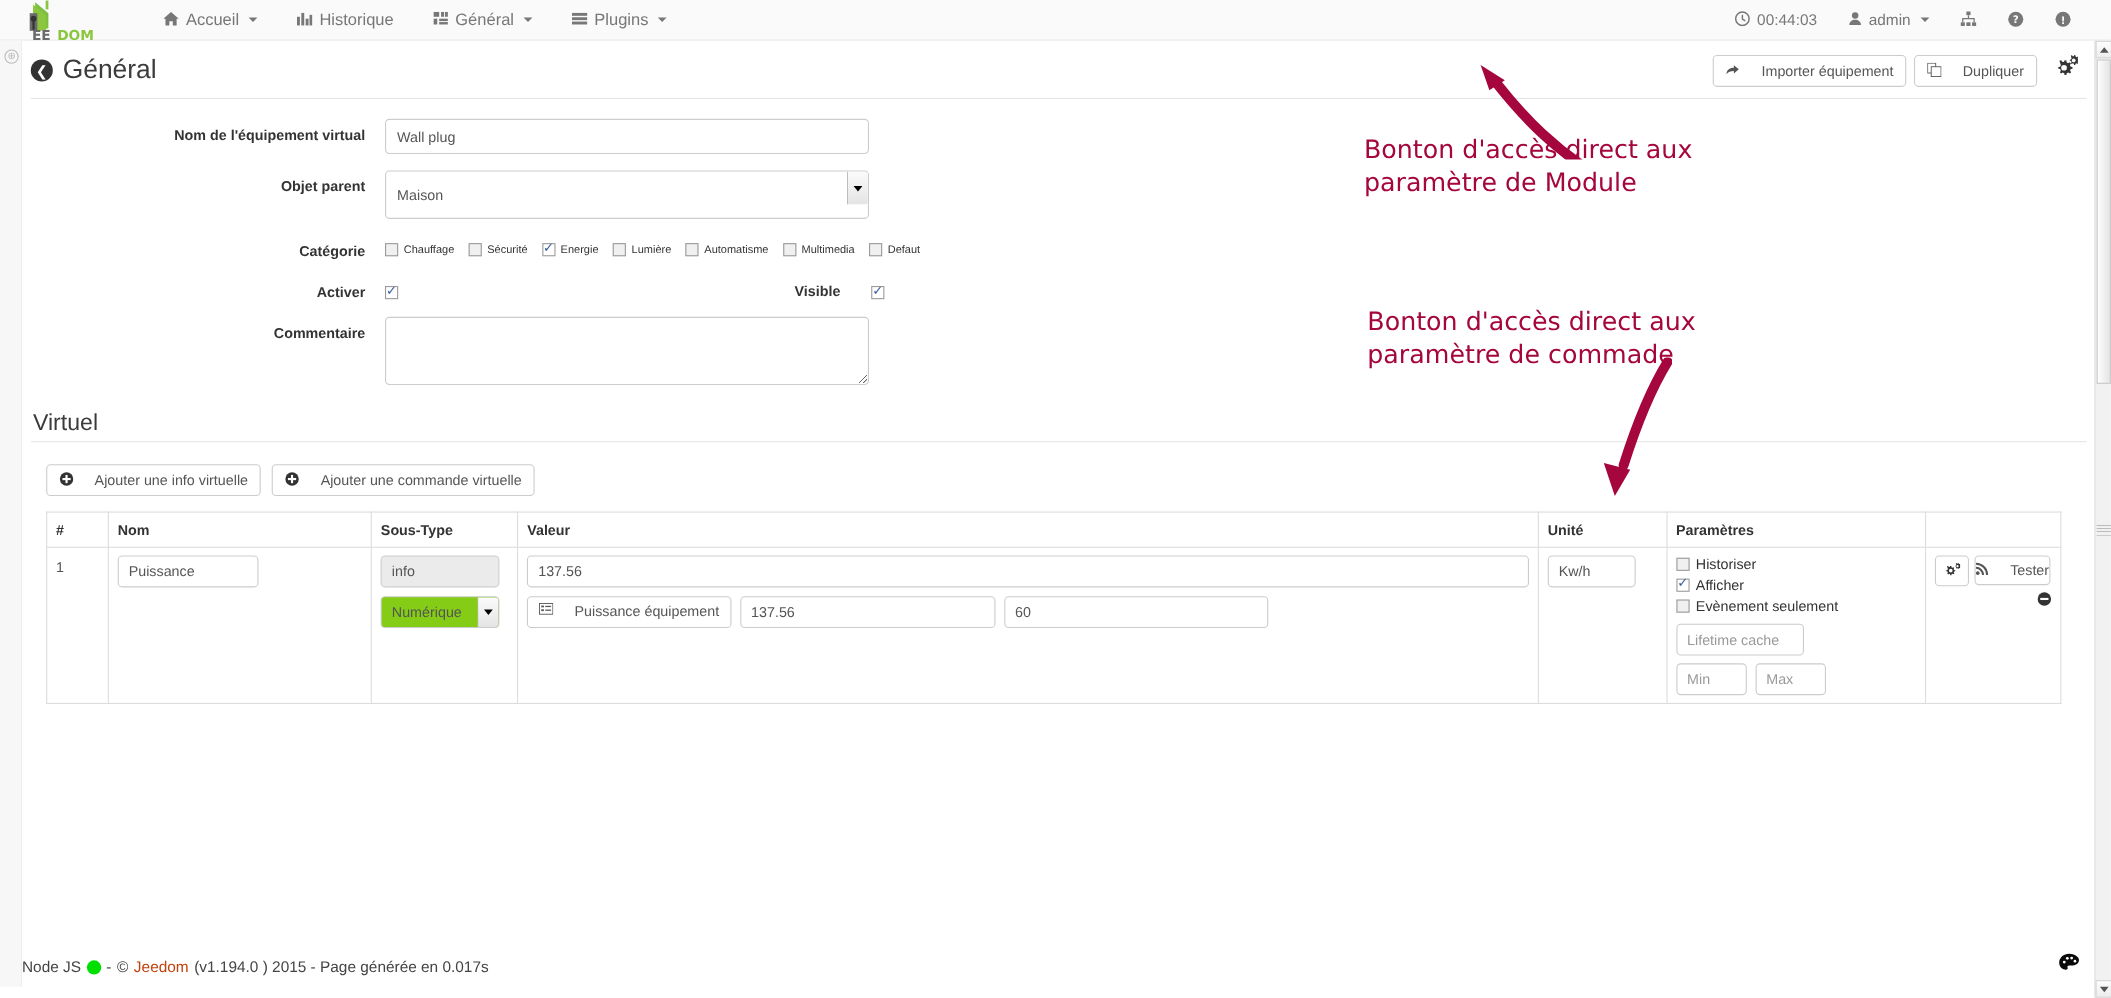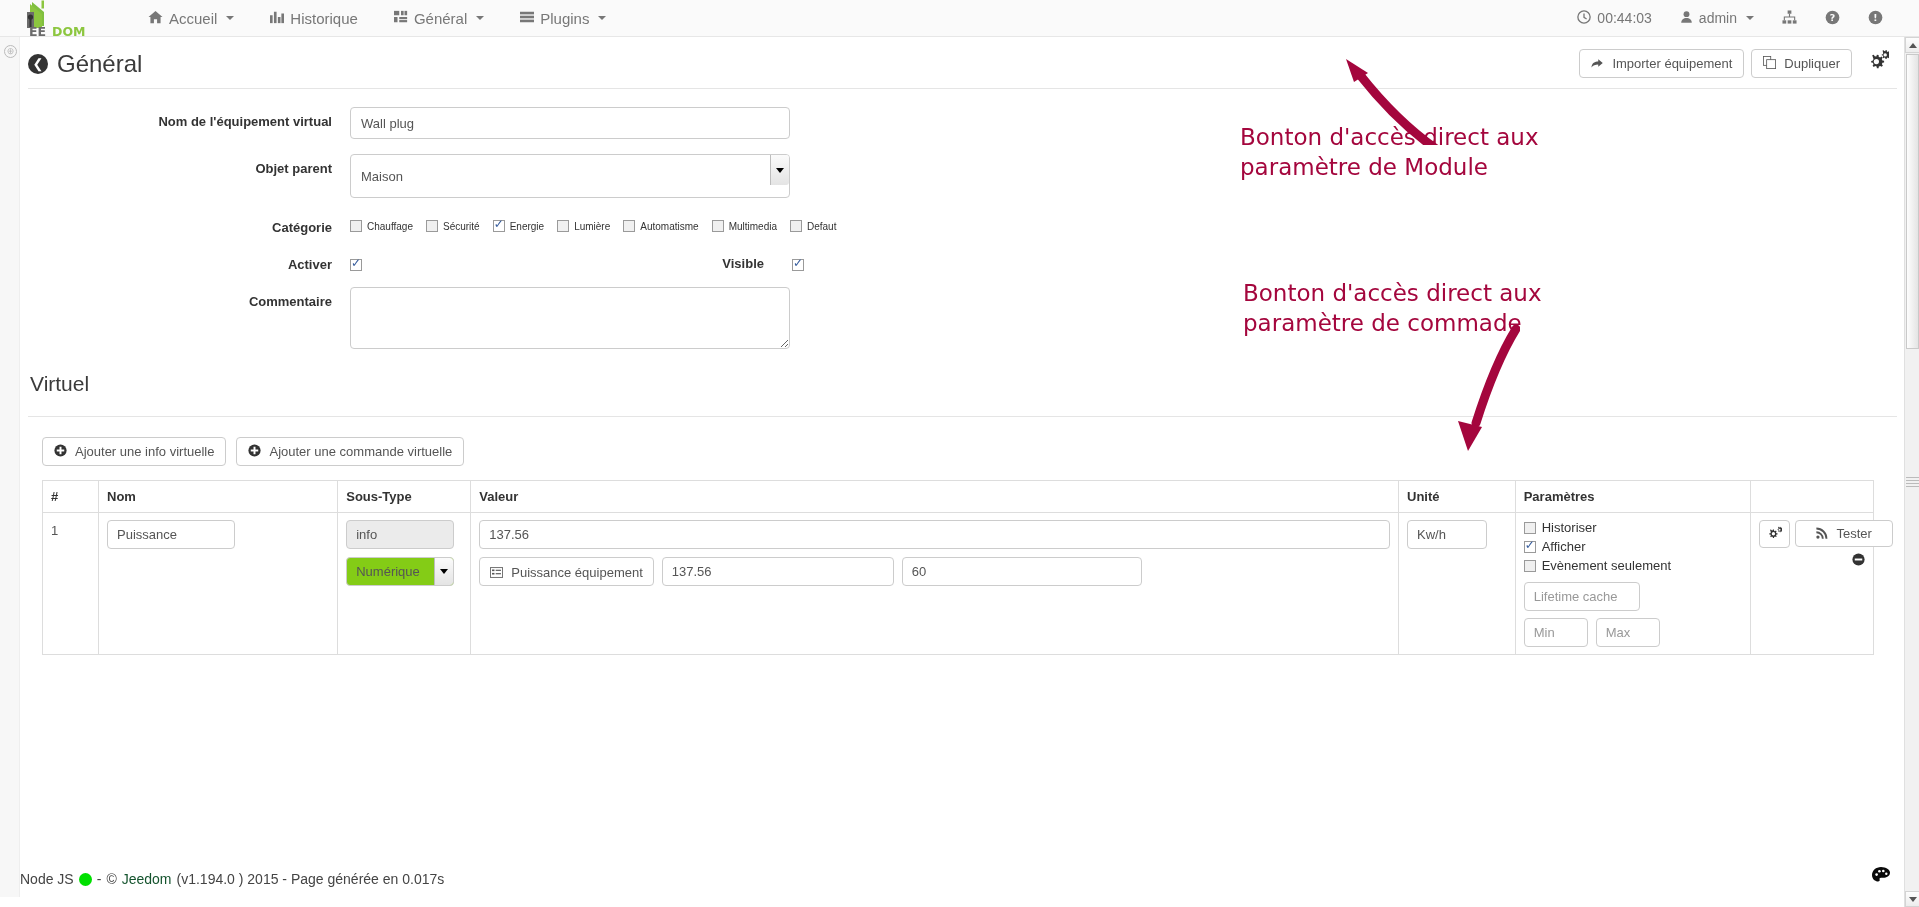--- a/index.html
+++ b/index.html
@@ -73,21 +73,21 @@
   .backcircle {
     width: 20px; height: 20px; border-radius: 50%;
     background: #333; color: #fff; font-size: 13px;
     display: flex; align-items: center; justify-content: center;
     line-height: 1; cursor: pointer;
   }
   .headbtns { margin-left: auto; display: flex; align-items: center; gap: 7px; }
   .btn {
     background: #fff; border: 1px solid #ccc; border-radius: 4px;
     padding: 6px 11px; font-size: 13px; color: #555; cursor: pointer;
-    display: inline-flex; align-items: flex-end; gap: 8px; white-space: nowrap;
+    display: inline-flex; align-items: flex-start; gap: 19px; white-space: nowrap;
   }
   .gear-dbl { font-size: 21px; color: #333; cursor: pointer; margin-left: 4px; margin-right: 2px;}
   .hr { border: 0; border-top: 1px solid #e5e5e5; margin: 10px 8px 0 8px; }
   
   .form { padding: 18px 0 0 0; }
   .frow { display: flex; align-items: flex-start; margin-bottom: 15px; }
   .flabel {
     width: 330px; text-align: right; padding-right: 18px;
     font-weight: bold; color: #333; font-size: 13px; padding-top: 7px;
   }
@@ -120,21 +120,21 @@
   }
   .cbx.on { background: #fff; }
   .cbx.on:after {
     content: "✓"; position: absolute; left: 0px; top: -4px;
     font-size: 12px; color: #3a5f9e; line-height: 14px;
   }
   .activerow { display: flex; align-items: center; }
   
   .sechead {
     font-size: 21px; color: #3b3b3b; font-weight: 400;
-    padding: 5px 0 20px 2px; margin: 12px 8px 0 8px;
+    padding: 5px 0 4px 2px; margin: 12px 8px 0 8px;
     border-bottom: 1px solid #e5e5e5;
   }
   .addbtns { display: flex; gap: 10px; padding: 20px 0 14px 22px; }
   
   .tbl {
     width: 1832px; margin-left: 22px;
     border-collapse: collapse; border: 1px solid #ddd;
     table-layout: fixed;
   }
   .tbl th {
@@ -187,21 +187,21 @@
   
   .footer {
     position: absolute; left: 20px; bottom: 10px;
     font-size: 14px; color: #444;
     display: flex; align-items: center; gap: 5px;
   }
   .greendot {
     width: 13px; height: 13px; border-radius: 50%; background: #00e000;
     display: inline-block;
   }
-  .footer a { color: #14532d; text-decoration: none; }
+  .footer a { color: #c2410c; text-decoration: none; }
   .palette {
     position: absolute; right: 28px; bottom: 8px;
     font-size: 17px; cursor: pointer;
   }
   
   .scrollbar {
     position: absolute; right: 0; top: 37px; width: 15px; height: 870px;
     background: #f1f1f1; border-left: 1px solid #e0e0e0;
   }
   .sb-up, .sb-dn {
@@ -573,21 +573,21 @@
                   <svg width="15" height="14" viewBox="0 0 18 16">
                     <g fill="#333">
                       <path d="M3.6 4.2l1.2-.4.7 1 1.2.2.4-1.2 1.3.1.1 1.3 1 .6 1.1-.7.9.9-.7 1.1.5 1.1 1.3.2v1.3l-1.3.2-.4 1.1.8 1-.9.9-1.1-.7-1.1.5-.2 1.3h-1.3l-.2-1.3-1.1-.5-1 .8-.9-.9.7-1.1-.5-1.1-1.3-.2V8.4l1.3-.2.5-1.1z"></path>
                       <circle cx="7.7" cy="8.9" r="2" fill="#fff"></circle>
                       <path d="M13.2 0.8l.8-.2.4.7.8.1.3-.8.8.1.1.8.6.4.7-.5.6.6-.5.7.3.7.8.1v.8l-.8.2-.3.7.5.6-.6.6-.7-.4-.7.3-.1.8h-.8l-.2-.8-.7-.3-.6.5-.6-.6.5-.7-.3-.7-.8-.1v-.8l.8-.2.3-.7z"></path>
                       <circle cx="15.1" cy="4" r="1.2" fill="#fff"></circle>
                     </g>
                   </svg>
                 </span>
               </button>
-              <button class="btn" style="padding:5px 20px">
+              <button class="btn" style="padding:5px 0">
                 <span class="ic">
                   <svg width="12" height="12" viewBox="0 0 16 16">
                       <circle cx="2.6" cy="13.4" r="2.2" fill="#555"></circle>
                       <path d="M0.5 8.2a7.3 7.3 0 017.3 7.3h2.5A9.8 9.8 0 00.5 5.7z" fill="#555"></path>
                       <path d="M0.5 3.3a12.2 12.2 0 0112.2 12.2h2.5A14.7 14.7 0 00.5 0.8z" fill="#555"></path>
                     </svg>
                 </span>
                 <span>Tester</span>
               </button>
             </div>

